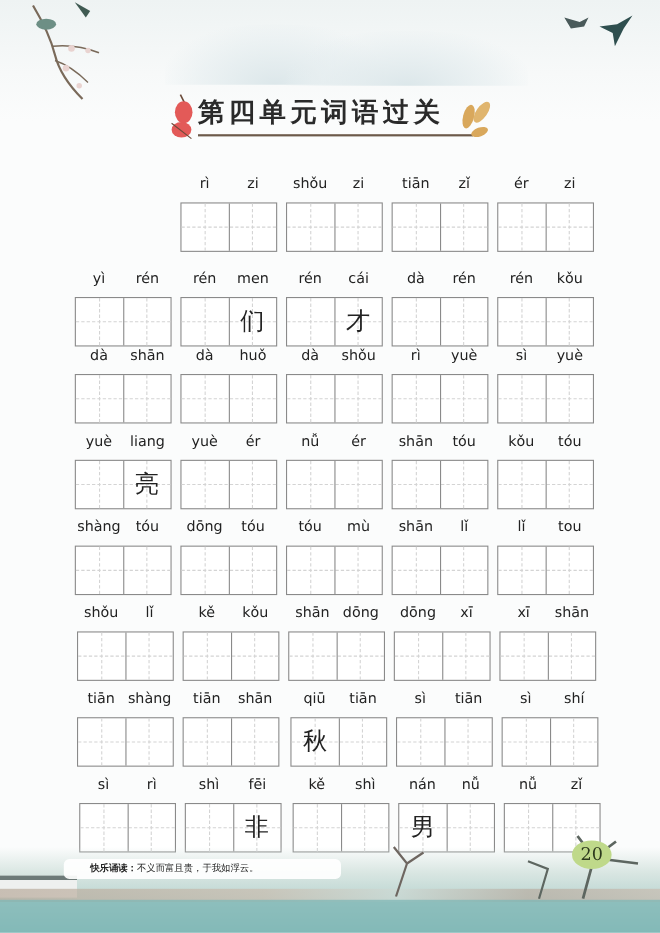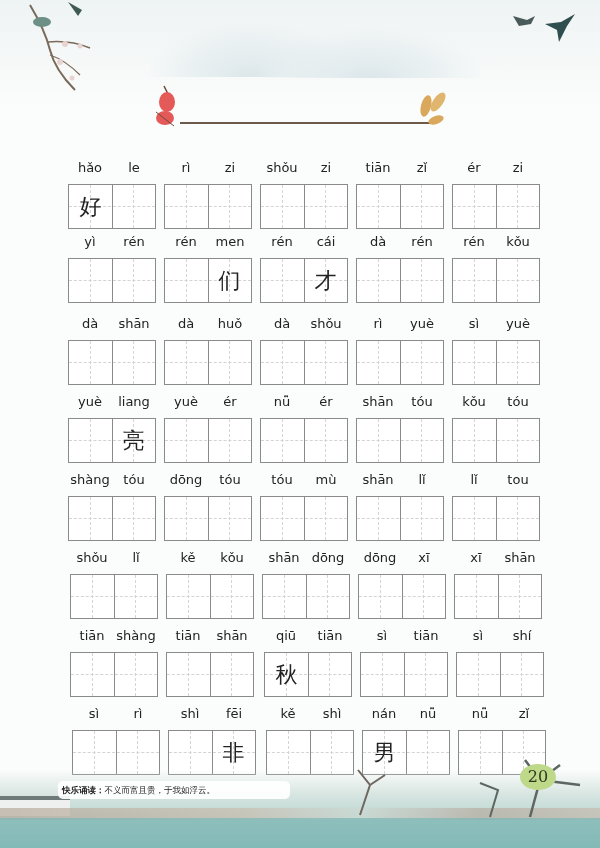--- a/index.html
+++ b/index.html
@@ -63,21 +63,21 @@
     background: linear-gradient(90deg, #b7a99a 0%, #c9bcae 40%, #cdd9d4 60%, #b8aca0 80%, #c8bcb0 100%);
     opacity:0.7;
   }
   .water { position:absolute; left:0; top:818px; width:600px; height:30px; background:#7fb7b5; opacity:0.75; }
   .house { position:absolute; left:0; top:796px; width:70px; height:16px; background:#eef0ef; border-top:4px solid #6d7a78; }
   .trees { position:absolute; left:340px; top:745px; width:260px; height:75px; }
 
   .reading {
     position:absolute; left:58px; top:781px; width:228px; height:18px;
     background:rgba(255,255,255,0.92); border-radius:5px;
-    font-size:8.5px; line-height:18px; padding-left:4px; color:#222;
+    font-size:8.5px; line-height:18px; padding-left:24px; color:#222;
     font-family:"DejaVu Serif", serif; white-space:nowrap;
   }
   .reading .lbl { font-weight:bold; font-family:"DejaVu Sans", sans-serif; }
   .page-num {
     position:absolute; left:520px; top:764px; width:36px; height:26px;
     border-radius:50%; background:#bfd98a;
     font-size:16px; line-height:26px; text-align:center; color:#2d3a1e;
     font-family:"DejaVu Serif", serif;
   }
 </style>
@@ -105,43 +105,32 @@
   <path d="M40 16 L56 14 L70 6 L62 18 L54 34 L52 22 Z" fill="#2f4f4f"></path>
 </svg>
 
 <div class="title-wrap">
   <svg class="berry" viewBox="0 0 36 48">
     <path d="M14 4 L18 12" stroke="#6b4b3a" stroke-width="1.5"></path>
     <ellipse cx="17" cy="20" rx="8" ry="10" fill="#e35a58"></ellipse>
     <ellipse cx="15" cy="36" rx="9" ry="7" fill="#e35a58"></ellipse>
     <path d="M6 30 L24 44" stroke="#6b4b3a" stroke-width="1"></path>
   </svg>
+  <div class="title">第四单元词语过关</div>
   <div class="title-line"></div>
   <svg class="leaf" viewBox="0 0 40 40">
     <ellipse cx="14" cy="18" rx="5" ry="11" fill="#d9a85c" transform="rotate(15 14 18)"></ellipse>
     <ellipse cx="26" cy="14" rx="5" ry="11" fill="#e0b56e" transform="rotate(35 26 14)"></ellipse>
     <ellipse cx="24" cy="32" rx="8" ry="4" fill="#d9a85c" transform="rotate(-20 24 32)"></ellipse>
   </svg>
 </div>
 
 <div class="grid">
 
   <div class="row" style="top:0px;">
-    <div class="cell" style="left:0px;">
-        <div class="py l">hǎo</div>
-        <div class="py r">le</div>
-        <div class="box">
-          <div class="dv" style="left:21px"></div>
-          <div class="dv" style="left:64px"></div>
-          <div class="dh"></div>
-          <div class="mid"></div>
-          <div class="ch l">好</div>
-          <div class="ch r"></div>
-        </div>
-      </div>
     <div class="cell" style="left:96px;">
         <div class="py l">rì</div>
         <div class="py r">zi</div>
         <div class="box">
           <div class="dv" style="left:21px"></div>
           <div class="dv" style="left:64px"></div>
           <div class="dh"></div>
           <div class="mid"></div>
           <div class="ch l"></div>
           <div class="ch r"></div>
@@ -178,21 +167,21 @@
           <div class="dv" style="left:21px"></div>
           <div class="dv" style="left:64px"></div>
           <div class="dh"></div>
           <div class="mid"></div>
           <div class="ch l"></div>
           <div class="ch r"></div>
         </div>
       </div>
   </div>
 
-  <div class="row" style="top:74px;">
+  <div class="row" style="top:86px;">
     <div class="cell" style="left:0px;">
         <div class="py l">yì</div>
         <div class="py r">rén</div>
         <div class="box">
           <div class="dv" style="left:21px"></div>
           <div class="dv" style="left:64px"></div>
           <div class="dh"></div>
           <div class="mid"></div>
           <div class="ch l"></div>
           <div class="ch r"></div>

